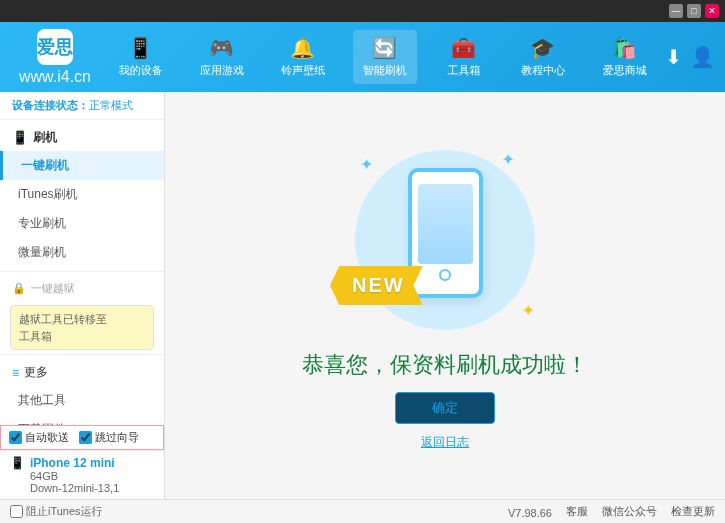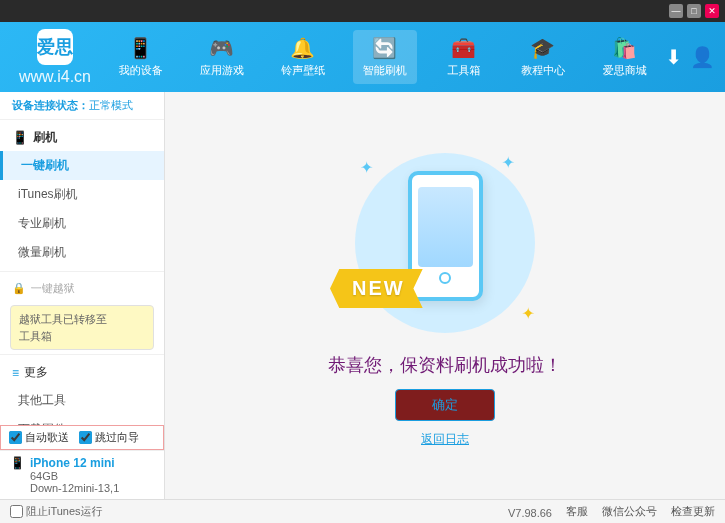--- a/index.html
+++ b/index.html
@@ -224,31 +224,31 @@
     }
     .sparkle {
       position: absolute;
       font-size: 16px;
       color: #5bc8f5;
     }
     .sparkle1 { top: 15px; left: 15px; }
     .sparkle2 { top: 10px; right: 30px; }
     .sparkle3 { bottom: 20px; right: 10px; }
     .success-text {
-      font-size: 18px;
-      color: #701a75;
+      font-size: 22px;
+      color: #15803d;
       margin-bottom: 12px;
       margin-top: 10px;
     }
     .confirm-btn {
       width: 100px;
       height: 32px;
       border: 1px solid #1a9ee0;
       border-radius: 4px;
-      background: #7f1d1d;
+      background: #0c4a6e;
       color: #1a9ee0;
       font-size: 13px;
       cursor: pointer;
       display: flex;
       align-items: center;
       justify-content: center;
       margin-bottom: 10px;
     }
     .go-back-link {
       font-size: 12px;

